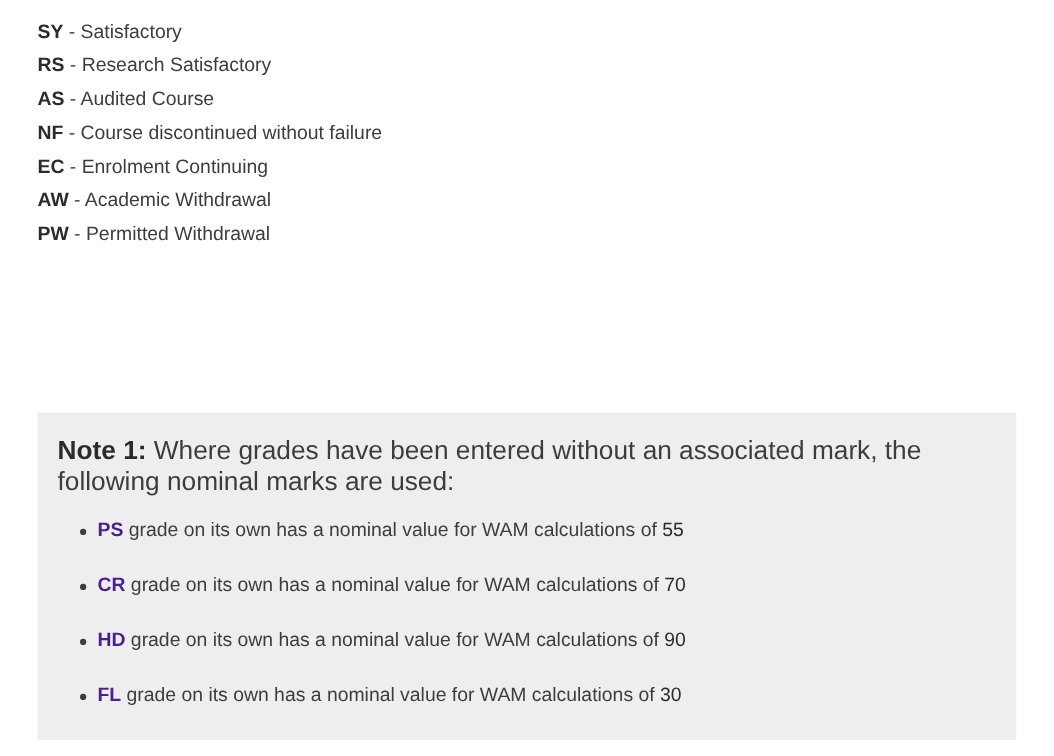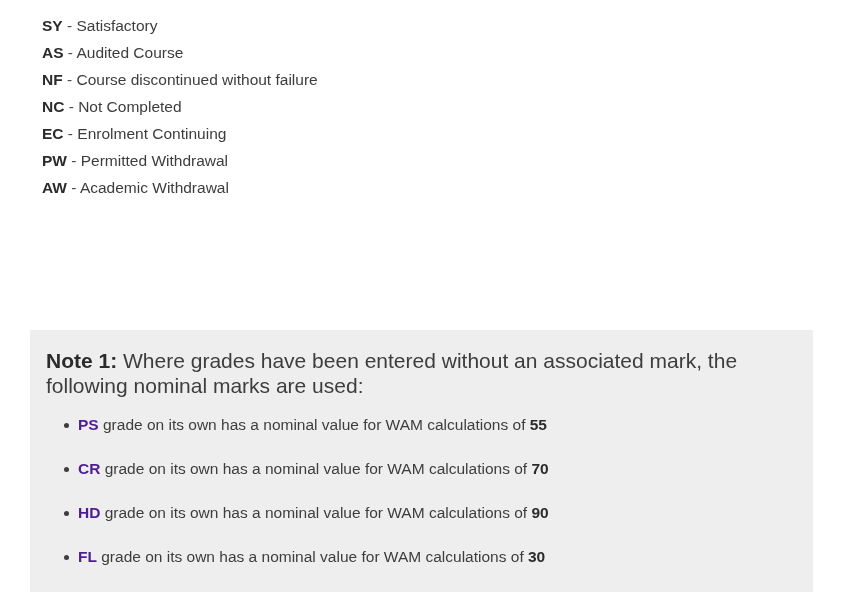--- a/index.html
+++ b/index.html
@@ -12,21 +12,21 @@
     background: #ffffff;
     font-family: "Liberation Sans", sans-serif;
     color: #333333;
     overflow: hidden;
     position: relative;
   }
 
   
   .grade-list {
     position: absolute;
-    left: 42px;
+    left: 30px;
     top: 12px;
     width: 760px;
   }
   .grade-row {
     font-size: 15.5px;
     line-height: 27px;
     color: #333333;
     white-space: nowrap;
   }
   .grade-code {
@@ -86,59 +86,59 @@
     width: 5px;
     height: 5px;
     border-radius: 50%;
     background: #3d3d3d;
   }
   .bullet-code {
     font-weight: bold;
     color: #4c1d95;
   }
   .bullet-value {
-    font-weight: bold;
+    font-weight: normal;
     color: #2b2b2b;
   }
 </style>
 </head>
 <body>
 
 <div class="grade-list">
 
   <div class="grade-row">
     <span class="grade-code">SY</span><span class="grade-sep"> - </span><span class="grade-desc">Satisfactory</span>
   </div>
 
 
 
+  <div class="grade-row">
+    <span class="grade-code">RS</span><span class="grade-sep"> - </span><span class="grade-desc">Research Satisfactory</span>
+  </div>
 
   <div class="grade-row">
     <span class="grade-code">AS</span><span class="grade-sep"> - </span><span class="grade-desc">Audited Course</span>
   </div>
 
   <div class="grade-row">
     <span class="grade-code">NF</span><span class="grade-sep"> - </span><span class="grade-desc">Course discontinued without failure</span>
   </div>
 
-  <div class="grade-row">
-    <span class="grade-code">NC</span><span class="grade-sep"> - </span><span class="grade-desc">Not Completed</span>
-  </div>
 
 
   <div class="grade-row">
     <span class="grade-code">EC</span><span class="grade-sep"> - </span><span class="grade-desc">Enrolment Continuing</span>
   </div>
 
   <div class="grade-row">
-    <span class="grade-code">PW</span><span class="grade-sep"> - </span><span class="grade-desc">Permitted Withdrawal</span>
+    <span class="grade-code">AW</span><span class="grade-sep"> - </span><span class="grade-desc">Academic Withdrawal</span>
   </div>
 
   <div class="grade-row">
-    <span class="grade-code">AW</span><span class="grade-sep"> - </span><span class="grade-desc">Academic Withdrawal</span>
+    <span class="grade-code">PW</span><span class="grade-sep"> - </span><span class="grade-desc">Permitted Withdrawal</span>
   </div>
 
 </div>
 
 <div class="note-box">
 
   <p class="note-para">
     <span class="note-label">Note 1:</span><span> Where grades have been entered without an associated mark, the following nominal marks are used:</span>
   </p>
 

